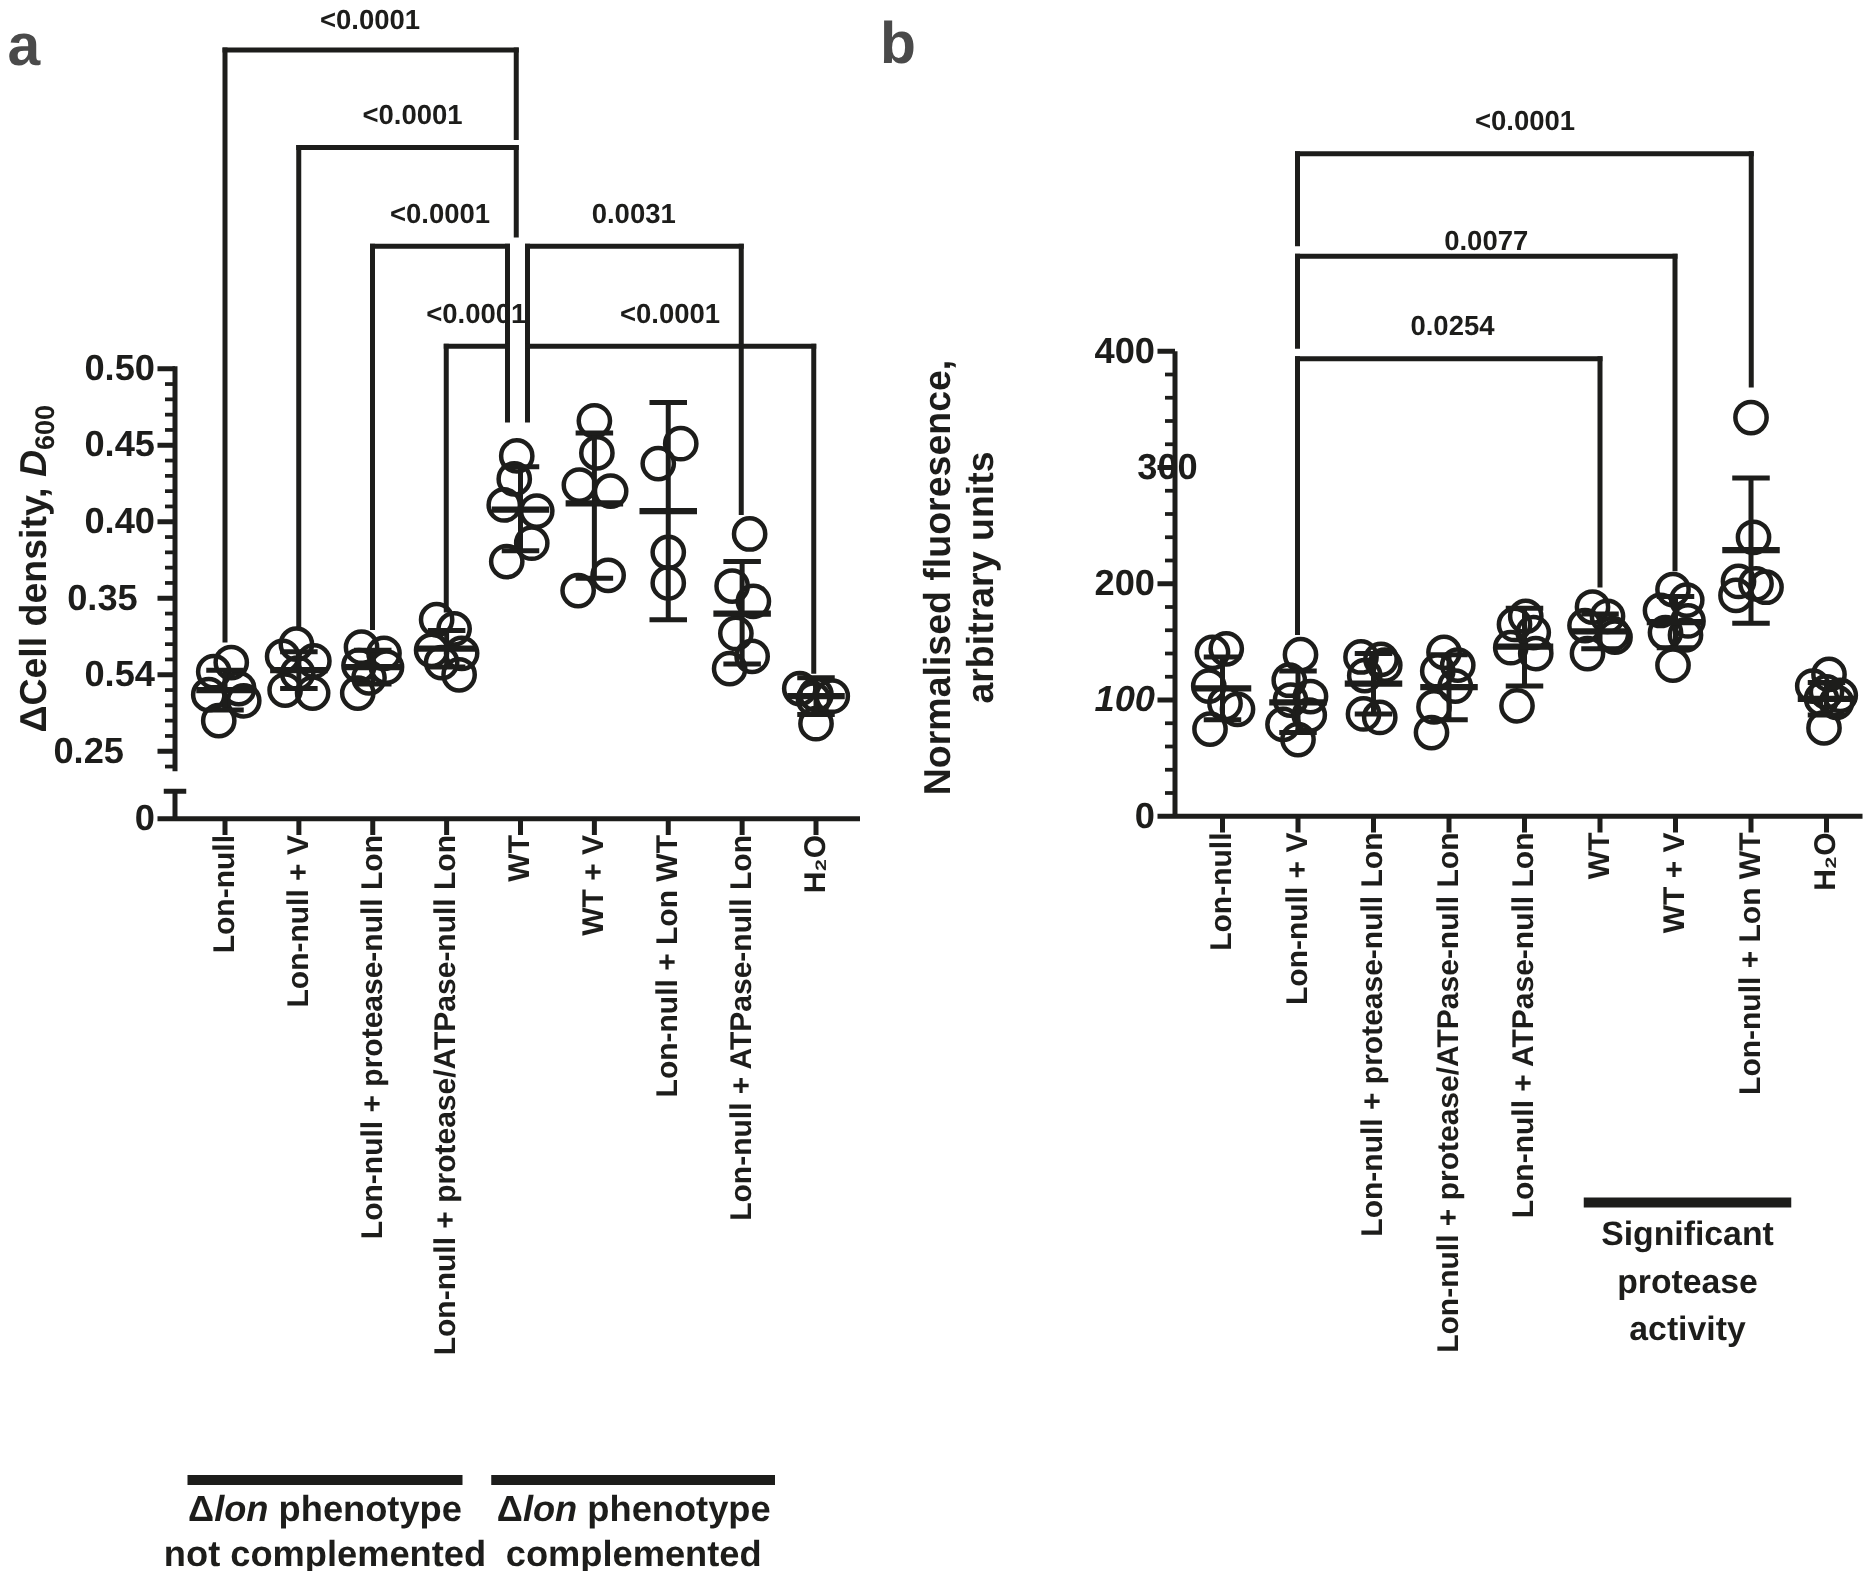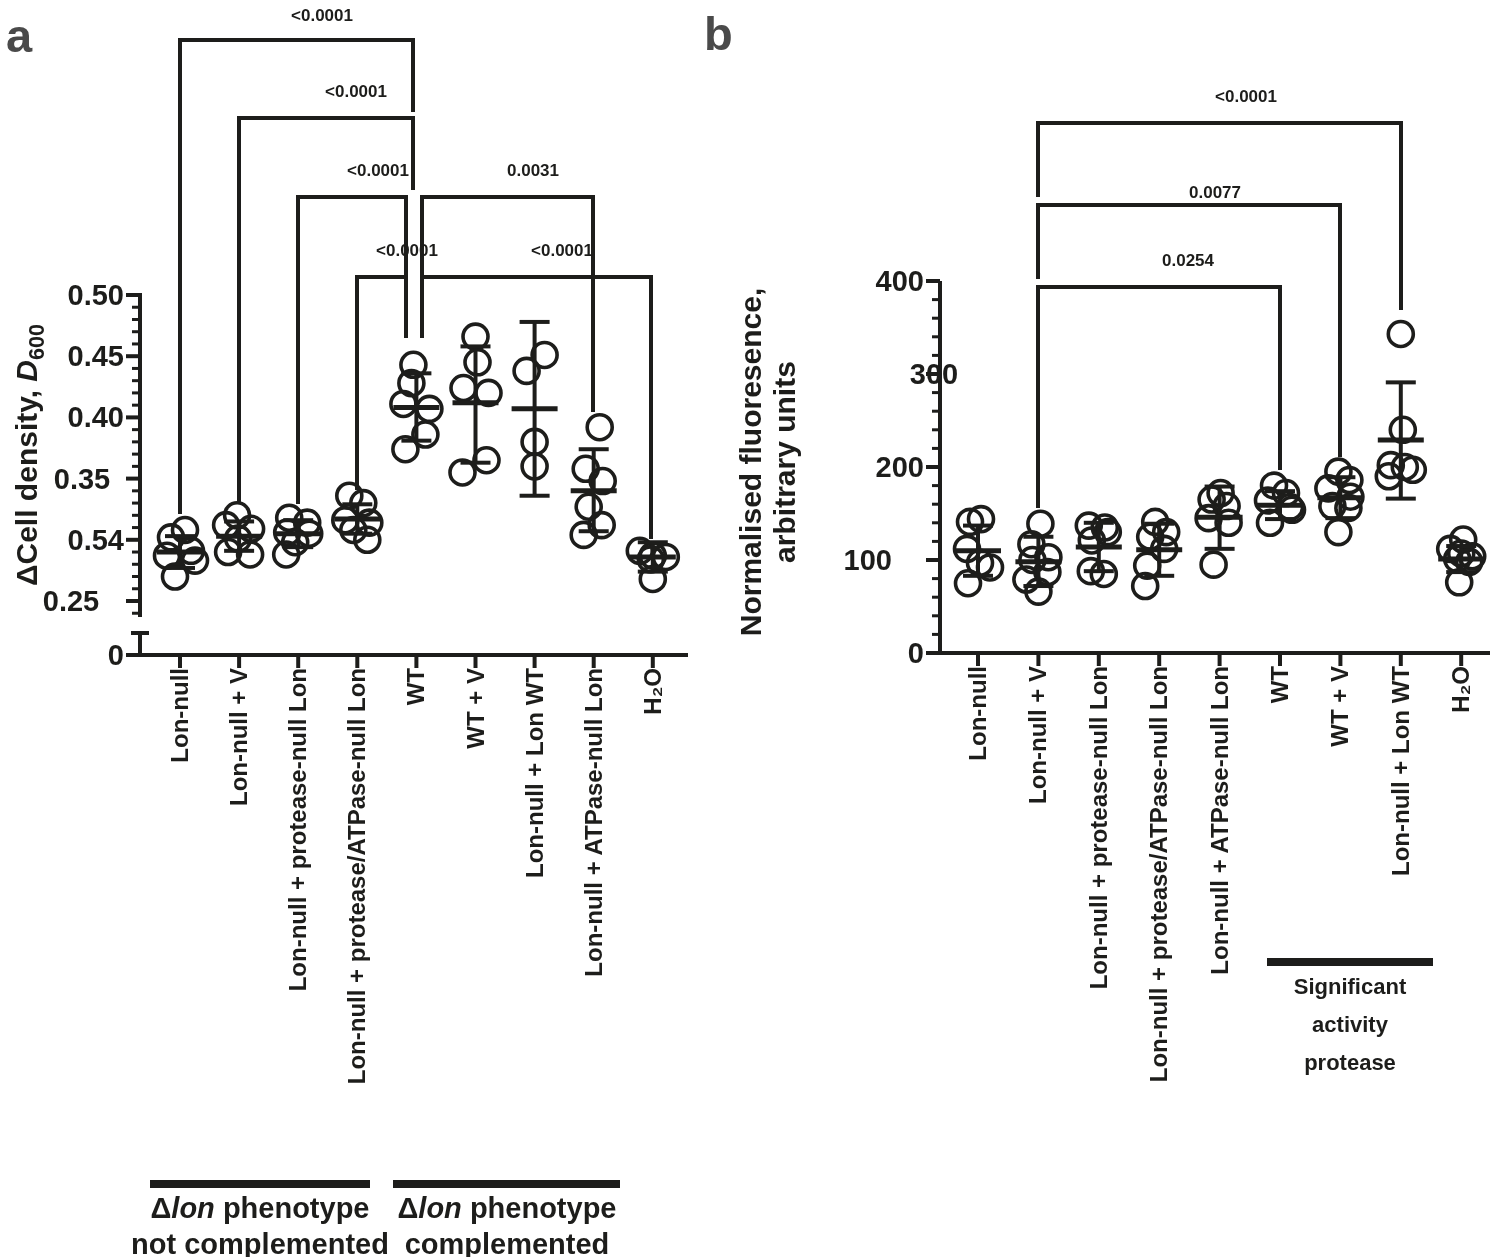--- a/index.html
+++ b/index.html
@@ -5,21 +5,21 @@
   html,body{margin:0;padding:0;background:#ffffff;}
   .canvas{position:relative;width:1497px;height:1257px;background:#ffffff;overflow:hidden;
           font-family:"Liberation Sans","DejaVu Sans",sans-serif;font-weight:bold;color:#1d1d1b;}
   #plot-svg{position:absolute;left:0;top:0;}
   #overlay{position:absolute;left:0;top:0;width:100%;height:100%;}
   .panel-letter{position:absolute;font-size:47px;line-height:47px;color:#4a4a4a;}
   .ytitle{position:absolute;left:0;top:0;white-space:nowrap;font-size:30px;line-height:34px;
           transform-origin:0 0;text-align:center;}
   .ytick{position:absolute;width:84px;text-align:right;font-size:29px;line-height:30px;}
   .xticklab{position:absolute;left:0;top:0;white-space:nowrap;font-size:24px;line-height:26px;transform-origin:0 0;}
-  .ptext{position:absolute;white-space:nowrap;font-size:17px;line-height:28px;transform:translate(-50%,-50%);margin-left:26px;}
+  .ptext{position:absolute;white-space:nowrap;font-size:22px;line-height:28px;transform:translate(-50%,-50%);}
   .ann-bar{position:absolute;height:8px;background:#1d1d1b;}
   .ann-label{position:absolute;text-align:center;font-size:29px;line-height:36px;}
   .ann-line{display:block;}
   .iw{font-style:italic;}
   .subsc{font-size:0.72em;vertical-align:-0.28em;}
 </style>
 </head>
 <body>
 
 <div class="canvas">
@@ -325,24 +325,24 @@
       <span class="ann-line">not complemented</span>
     </div>
 
     <div class="ann-bar" style="left:393px;top:1180px;width:227px;"></div>
     <div class="ann-label" style="left:377px;top:1190px;width:260px;">
       <span class="ann-line"><span>Δ</span><span class="iw">lon</span><span> phenotype</span></span>
       <span class="ann-line">complemented</span>
     </div>
 
     <div class="ann-bar" style="left:1267px;top:958px;width:166px;"></div>
-    <div class="ann-label" style="left:1230px;top:968px;width:240px;font-size:22px;line-height:38px;">
+    <div class="ann-label" style="left:1230px;top:968px;width:240px;font-size:27px;line-height:38px;">
       <span class="ann-line">Significant</span>
+      <span class="ann-line">protease</span>
       <span class="ann-line">activity</span>
-      <span class="ann-line">protease</span>
     </div>
 
   <div class="ytick" style="left: 40px; top: 280px;">0.50</div>
       <div class="ytick" style="left: 40px; top: 341.2px;">0.45</div>
       <div class="ytick" style="left: 40px; top: 402.4px;">0.40</div>
       <div class="ytick" style="left: 40px; top: 463.6px; text-align: center;">0.35</div>
       <div class="ytick" style="left: 40px; top: 524.8px;">0.54</div>
       <div class="ytick" style="left: 29px; top: 586px; text-align: center;">0.25</div>
       <div class="ytick" style="left: 40px; top: 640px;">0</div>
       <div class="xticklab" style="transform: translate(180px, 668px) rotate(-90deg) translateX(-100%) translateY(-50%);">Lon-null</div>
@@ -356,21 +356,21 @@
       <div class="xticklab" style="transform: translate(652.8px, 668px) rotate(-90deg) translateX(-100%) translateY(-50%);">H₂O</div>
       <div class="ptext" style="left: 296px; top: 16px;">&lt;0.0001</div>
       <div class="ptext" style="left: 330px; top: 92px;">&lt;0.0001</div>
       <div class="ptext" style="left: 352px; top: 171px;">&lt;0.0001</div>
       <div class="ptext" style="left: 507px; top: 171px;">0.0031</div>
       <div class="ptext" style="left: 381px; top: 251px;">&lt;0.0001</div>
       <div class="ptext" style="left: 536px; top: 251px;">&lt;0.0001</div>
       <div class="ytick" style="left: 840px; top: 266px;">400</div>
       <div class="ytick" style="left: 892px; top: 359px; text-align: center;">300</div>
       <div class="ytick" style="left: 840px; top: 452px;">200</div>
-      <div class="ytick" style="left: 808px; top: 545px;">100</div>
+      <div class="ytick" style="left: 840px; top: 545px; font-style: italic;">100</div>
       <div class="ytick" style="left: 840px; top: 638px;">0</div>
       <div class="xticklab" style="transform: translate(978px, 666px) rotate(-90deg) translateX(-100%) translateY(-50%);">Lon-null</div>
       <div class="xticklab" style="transform: translate(1038.4px, 666px) rotate(-90deg) translateX(-100%) translateY(-50%);">Lon-null + V</div>
       <div class="xticklab" style="transform: translate(1098.8px, 666px) rotate(-90deg) translateX(-100%) translateY(-50%);">Lon-null + protease-null Lon</div>
       <div class="xticklab" style="transform: translate(1159.2px, 666px) rotate(-90deg) translateX(-100%) translateY(-50%);">Lon-null + protease/ATPase-null Lon</div>
       <div class="xticklab" style="transform: translate(1219.6px, 666px) rotate(-90deg) translateX(-100%) translateY(-50%);">Lon-null + ATPase-null Lon</div>
       <div class="xticklab" style="transform: translate(1280px, 666px) rotate(-90deg) translateX(-100%) translateY(-50%);">WT</div>
       <div class="xticklab" style="transform: translate(1340.4px, 666px) rotate(-90deg) translateX(-100%) translateY(-50%);">WT + V</div>
       <div class="xticklab" style="transform: translate(1400.8px, 666px) rotate(-90deg) translateX(-100%) translateY(-50%);">Lon-null + Lon WT</div>
       <div class="xticklab" style="transform: translate(1461.2px, 666px) rotate(-90deg) translateX(-100%) translateY(-50%);">H₂O</div>

